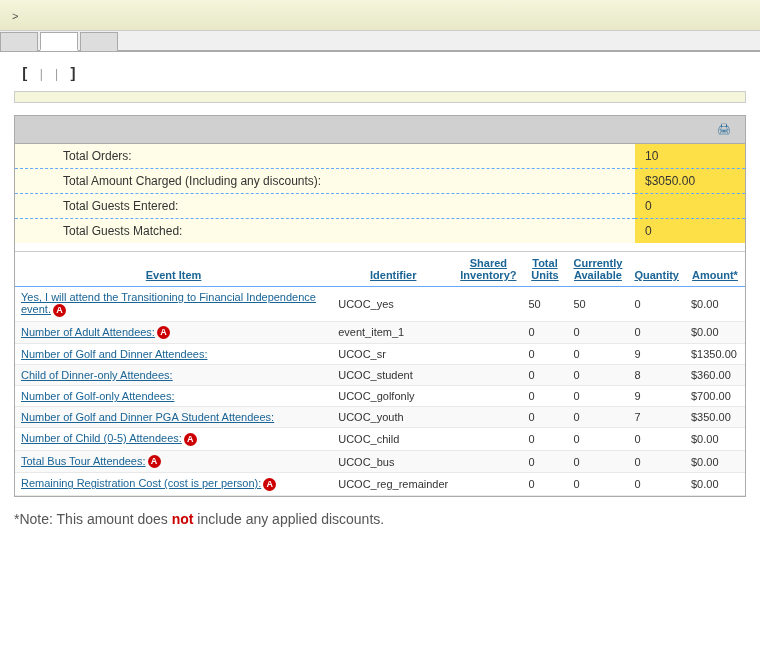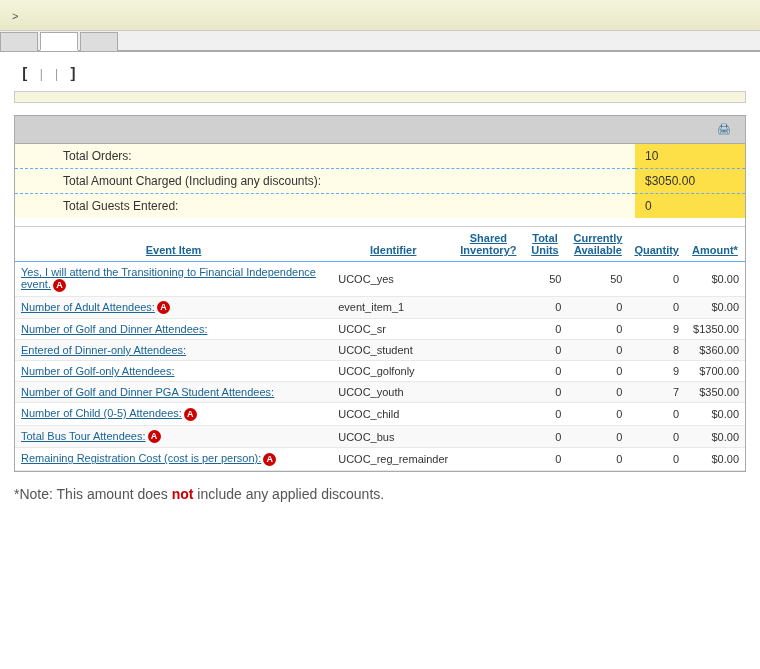--- a/index.html
+++ b/index.html
@@ -135,21 +135,21 @@
     }
 
     .footnote {
       font-size: 14px;
       color: #555;
       padding: 4px 0;
     }
     .footnote .not { color: #c00; font-weight: bold; }
 
     .th-center { text-align: center !important; }
-    .td-center { text-align: right; }
+    .td-center { text-align: left; }
   </style>
 </head>
 <body>
 
 <div class="page-header">
   <h1></h1>
   <div class="breadcrumb">
     <a href="#"></a>
     <span> &gt; </span>
     <span></span>
@@ -200,20 +200,24 @@
           <tr>
     <td>Total Orders:</td>
     <td>10</td>
   </tr>
           <tr>
     <td>Total Amount Charged (Including any discounts):</td>
     <td>$3050.00</td>
   </tr>
           <tr>
     <td>Total Guests Entered:</td>
+    <td>0</td>
+  </tr>
+          <tr>
+    <td>Total Guests Matched:</td>
     <td>0</td>
   </tr>
         </tbody>
     </table>
 
     <table class="data-table">
       <thead>
         <tr>
           <th><a href="#">Event Item</a></th>
           <th><a href="#">Identifier</a></th>
@@ -246,21 +250,21 @@
           <tr>
     <td><a href="#" class="event-item-link">Number of Golf and Dinner Attendees:</a></td>
     <td>UCOC_sr</td>
     <td class="td-center"></td>
     <td class="td-center">0</td>
     <td class="td-center">0</td>
     <td class="td-center">9</td>
     <td class="td-center">$1350.00</td>
   </tr>
           <tr>
-    <td><a href="#" class="event-item-link">Entered of Dinner-only Attendees:</a></td>
+    <td><a href="#" class="event-item-link">Child of Dinner-only Attendees:</a></td>
     <td>UCOC_student</td>
     <td class="td-center"></td>
     <td class="td-center">0</td>
     <td class="td-center">0</td>
     <td class="td-center">8</td>
     <td class="td-center">$360.00</td>
   </tr>
           <tr>
     <td><a href="#" class="event-item-link">Number of Golf-only Attendees:</a></td>
     <td>UCOC_golfonly</td>

